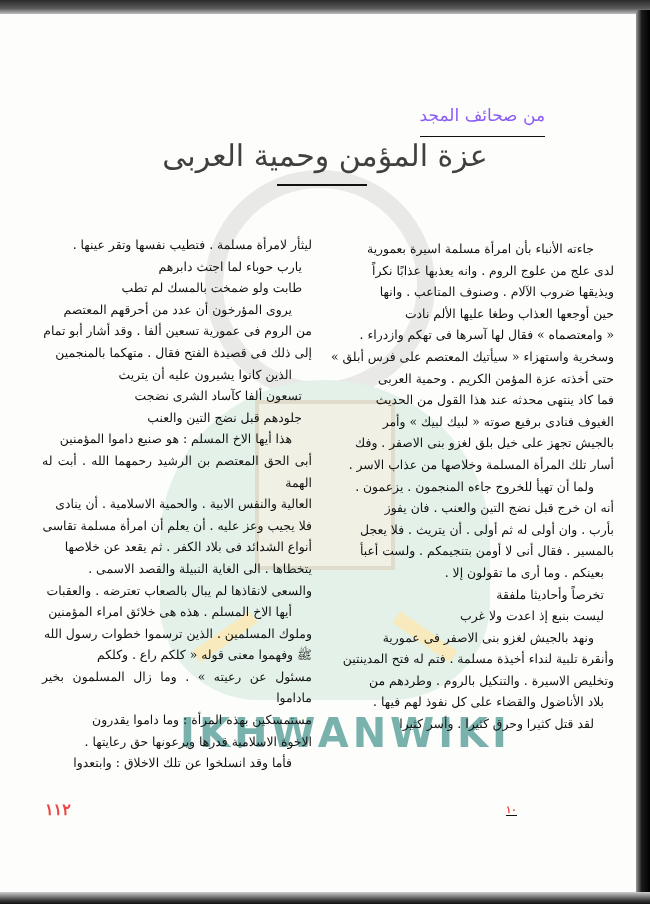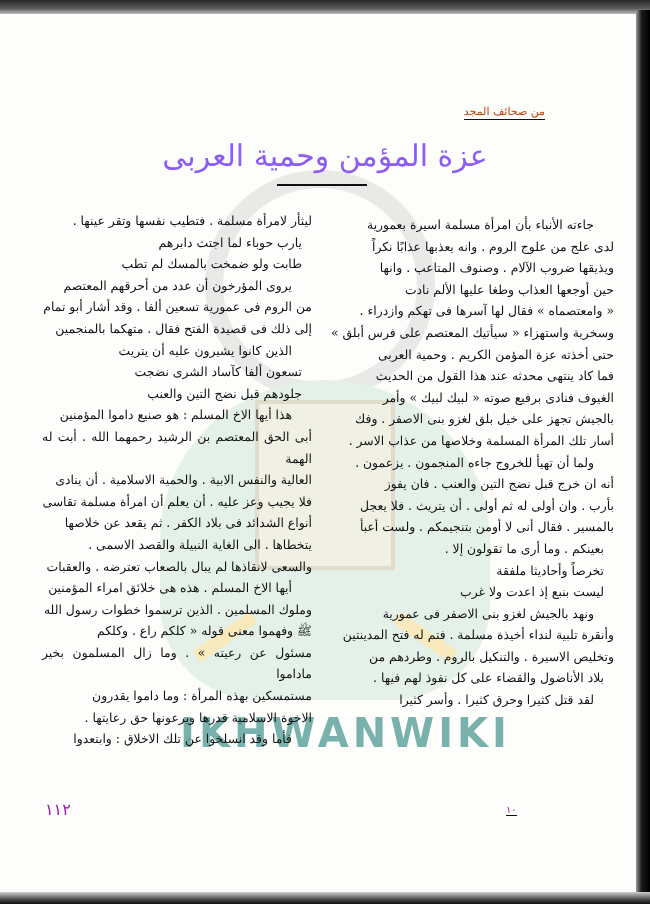--- a/index.html
+++ b/index.html
@@ -47,41 +47,41 @@
   .wm-sword1 { left: 30px; transform: rotate(-35deg); }
   .wm-sword2 { left: 230px; transform: rotate(35deg); }
   .wm-text {
     position: absolute; left: 20px; top: 560px; width: 300px; text-align: center;
     font-family: "DejaVu Sans", sans-serif; font-size: 40px; font-weight: bold;
     color: #0f766e; letter-spacing: 4px;
   }
 
   .section-label {
     position: absolute; right: 105px; top: 105px;
-    font-size: 11px; color: #c2410c; direction: rtl;
-    border-bottom: 1.5px solid #111; padding-bottom: 1px;
+    font-size: 17px; color: #8b5cf6; direction: rtl;
+    border-bottom: 1.5px solid #111; padding-bottom: 11px;
   }
   .title {
     position: absolute; left: 0; top: 138px; width: 650px; text-align: center;
-    font-size: 30px; color: #8b5cf6; direction: rtl; letter-spacing: 1px;
+    font-size: 30px; color: #404040; direction: rtl; letter-spacing: 1px;
   }
   .title-rule {
     position: absolute; left: 277px; top: 184px; width: 90px; height: 2px; background: #111;
   }
   .col {
     position: absolute; direction: rtl; text-align: justify;
-    font-size: 12.4px; line-height: 21.6px; color: #111;
+    font-size: 12.4px; line-height: 21.6px; color: #111; margin-top: 24px;
   }
   .col-right { left: 326px; top: 214px; width: 288px; }
   .col-left { left: 42px; top: 210px; width: 270px; }
   .col p { margin: 0; }
   .col .verse { text-align: right; padding-right: 10px; }
   .col .indent { padding-right: 20px; }
   .page-num {
-    position: absolute; font-size: 16px; font-weight: normal; color: #a21caf; direction: rtl;
+    position: absolute; font-size: 16px; font-weight: bold; color: #ef4444; direction: rtl;
   }
   .page-num-left { left: 45px; top: 800px; }
   .page-num-right { left: 506px; top: 804px; border-bottom: 1.5px solid #111; font-size: 10px; }
 </style>
 </head>
 <body>
 
 <div class="page">
   <div class="border-top"></div>
   <div class="border-right"></div>

